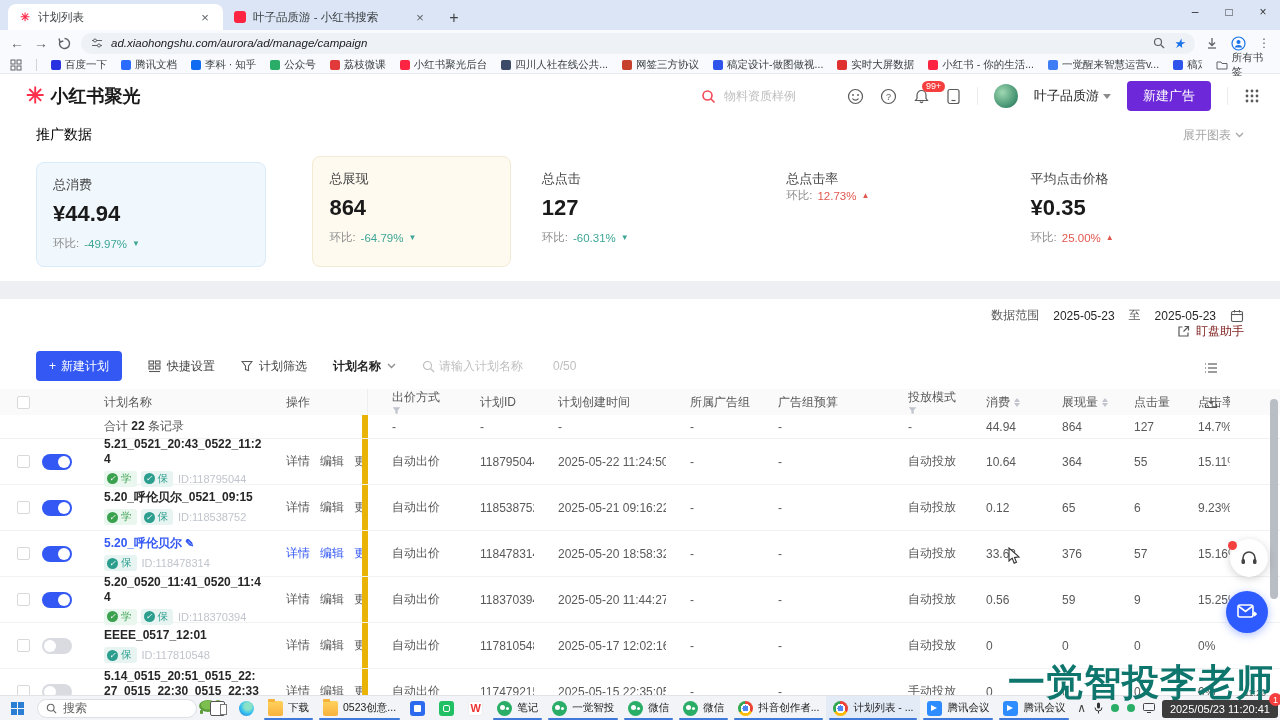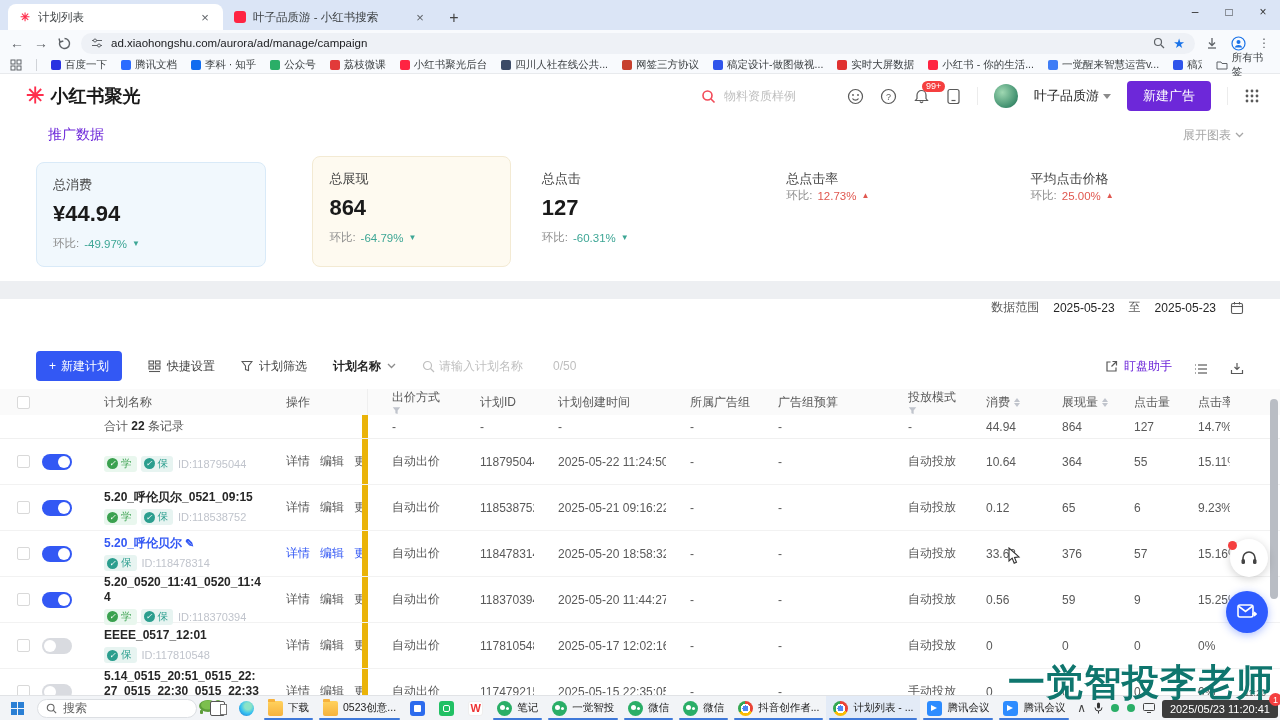--- a/index.html
+++ b/index.html
@@ -14,21 +14,21 @@
   .tab .fav { width:14px; height:14px; flex:0 0 14px; }
   .tab .t { flex:1; white-space:nowrap; overflow:hidden; }
   .tab .x { color:#5f6368; font-size:13px; width:16px; text-align:center; }
   .newtab { width:24px; height:24px; font-size:16px; color:#444; display:flex; align-items:center; justify-content:center; margin-left:4px; }
   .winctl { margin-left:auto; display:flex; align-self:flex-start; }
   .winctl span { width:34px; height:24px; display:flex; align-items:center; justify-content:center; color:#333; font-size:12px; }
   .sparkle { color:#ff2e4d; font-weight:bold; }
 
   .addrbar { height:26px; background:#f8fafd; display:flex; align-items:center; padding:0 10px; gap:10px; }
   .navarr { color:#5f6368; font-size:14px; }
-  .omnibox { flex:1; height:21px; background:#eef1f6; border-radius:11px; display:flex; align-items:center; padding:0 10px; gap:8px; color:#202124; }
+  .omnibox { flex:1; height:21px; background:#eef1f6; border-radius:11px; display:flex; align-items:center; padding:0 10px; gap:8px; color:#202124;font-style:italic; }
   .omnibox .url { flex:1; font-size:11.5px; }
   .star { color:#1a73e8; font-size:13px; }
   .addr-right { display:flex; gap:12px; align-items:center; color:#5f6368; }
 
   .bmbar { height:18px; background:#f8fafd; display:flex; align-items:center; padding:0 10px; gap:14px; font-size:10.5px; color:#3c4043; border-bottom:1px solid #e8eaed; }
   .bm { display:flex; align-items:center; gap:4px; white-space:nowrap; }
   .bm .fv { width:10px; height:10px; border-radius:2px; flex:0 0 10px; }
   .bm-sep { width:1px; height:12px; background:#d0d3d8; }
   .allbm { margin-left:auto; display:flex; gap:4px; align-items:center; }
 
@@ -44,50 +44,50 @@
   .bellbadge { position:absolute; top:-7px; left:9px; background:#f53f3f; color:#fff; border-radius:8px; font-size:9px; padding:1px 4px; line-height:1.1; }
   .avatar { width:24px; height:24px; border-radius:50%; background:radial-gradient(circle at 35% 35%, #9fd8b2, #3f8f6e 70%, #2c5f54); }
   .uname { font-size:13px; color:#262626; display:flex; align-items:center; gap:4px; }
   .caret { width:0; height:0; border-left:4px solid transparent; border-right:4px solid transparent; border-top:5px solid #8c8c8c; display:inline-block; }
   .btn-primary { background:#6d28d9; color:#fff; border:none; border-radius:4px; height:30px; padding:0 16px; font-size:13px; }
   .vdiv { width:1px; height:18px; background:#ececec; }
 
   
   .statsband { background:#fff; padding:8px 36px 14px; }
   .stats-top { display:flex; align-items:center; margin-bottom:12px; }
-  .stats-title { font-size:14px; color:#6d28d9;margin-left:12px; }
+  .stats-title { font-size:14px; color:#000000; }
   .expand { margin-left:auto; color:#a6a6a6; font-size:12px; display:flex; gap:4px; align-items:center; }
   .cards { display:grid; grid-template-columns:repeat(5,1fr); gap:14px; }
   .card { border-radius:8px; padding:13px 16px 15px; border:1px solid transparent; }
   .card.blue { background:#f1f8fd; border-color:#d9eaf8;margin-top:6px; }
   .card.cream { background:#fefaf0; border-color:#f3ead3;margin-left:32px; }
   .card .lb { font-size:13px; color:#434343; }
   .card .val { font-size:22px; font-weight:bold; color:#1a1a1a; margin:7px 0 9px; }
   .card .sub { font-size:11.5px; color:#8c8c8c; display:flex; align-items:center; gap:5px; }
   .pct.down { color:#3da695; } .pct.up { color:#e0574f; }
   .arrow { font-size:8px; }
   .arrow.down { color:#3da695; } .arrow.up { color:#e0574f; }
 
   .grayband { height:18px; background:#edeff2; }
 
   
   .panel { background:#fff; height:421px; position:relative; overflow:hidden; }
-  .segrow { height:44px; display:flex; align-items:flex-start; padding:0 36px; }
+  .segrow { height:44px; display:flex; align-items:center; padding:0 36px;flex-direction:column; }
   .segtabs { display:flex; gap:26px; font-size:13px; color:#595959; }
   .seg { padding-bottom:8px; position:relative; top:4px; }
   .seg.active { color:#1f2329; font-weight:bold; }
   .seg.active::after { content:""; position:absolute; left:4px; right:4px; bottom:0; height:2px; background:#3358f4; border-radius:1px; }
   .daterange { margin-left:auto; display:flex; align-items:center; gap:14px; color:#262626; }
   .dr-label { color:#595959; }
   .toolbar { height:46px; display:flex; align-items:center; padding:0 36px; gap:26px; color:#434343; }
   .btn-newplan { background:#3358f4; color:#fff; border:none; border-radius:4px; height:30px; padding:0 13px; font-size:12px; display:flex; align-items:center; gap:5px; }
   .tbtn { display:flex; align-items:center; gap:6px; }
   .tsearch { display:flex; align-items:center; gap:4px; color:#bfbfbf; }
   .tsearch .cnt { margin-left:26px; color:#bfbfbf; }
-  .tb-right { margin-left:auto; display:flex; align-items:flex-end; gap:22px; color:#6d28d9; }
+  .tb-right { margin-left:auto; display:flex; align-items:center; gap:22px; color:#7f1d1d;flex-direction:column; }
 
   
   .tbl { font-size:12px; color:#595959; }
   .trow, .thead, .tsum { display:flex; align-items:center; padding-left:10px; }
   .thead { height:26px; background:#fafafa; color:#595959; }
   .tsum { height:24px; border-bottom:1px solid #f0f0f0; color:#595959; }
   .trow { height:46px; border-bottom:1px solid #f2f2f2; }
   .cb { width:26px; display:flex; justify-content:center; }
   .cbx { width:13px; height:13px; border:1px solid #d9d9d9; border-radius:2px; background:#fff; }
   .tg { width:44px; display:flex; justify-content:flex-start; padding-left:6px; }
@@ -430,20 +430,21 @@
       <div class="card plain">
     <div class="lb">总点击率</div>
     <div class="sub">
           <span class="rl">环比:</span>
           <span class="pct up">12.73%</span>
           <span class="arrow up">▲</span>
         </div>
   </div>
       <div class="card plain">
     <div class="lb">平均点击价格</div>
+    <div class="val">¥0.35</div>
     <div class="sub">
           <span class="rl">环比:</span>
           <span class="pct up">25.00%</span>
           <span class="arrow up">▲</span>
         </div>
   </div>
     </div>
 </div>
 
 <div class="grayband"></div>
@@ -589,20 +590,21 @@
         <div class="trow">
     <span class="cb">
             <span class="cbx"></span>
           </span>
     <span class="tg">
             <span class="toggle">
               <span class="knob"></span>
             </span>
           </span>
     <span class="cell c-name">
+      <div class="pname"><span>5.21_0521_20:43_0522_11:24</span></div>
       <div class="meta">
               <span class="bds" style="display: inline-flex; gap: 4px;">
                 <span class="badge xue">
                   <i class="bi">✓</i>
                   <span class="bt">学</span>
                 </span>
                 <span class="badge bao">
                   <i class="bi">✓</i>
                   <span class="bt">保</span>
                 </span>

